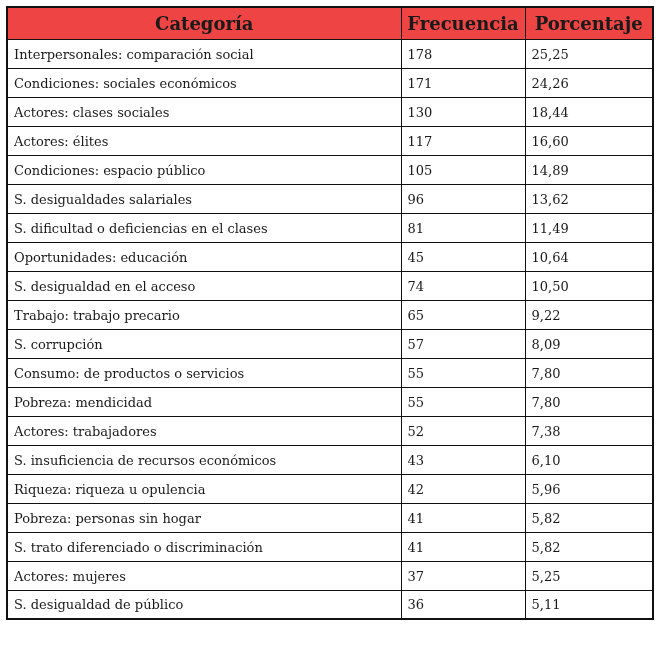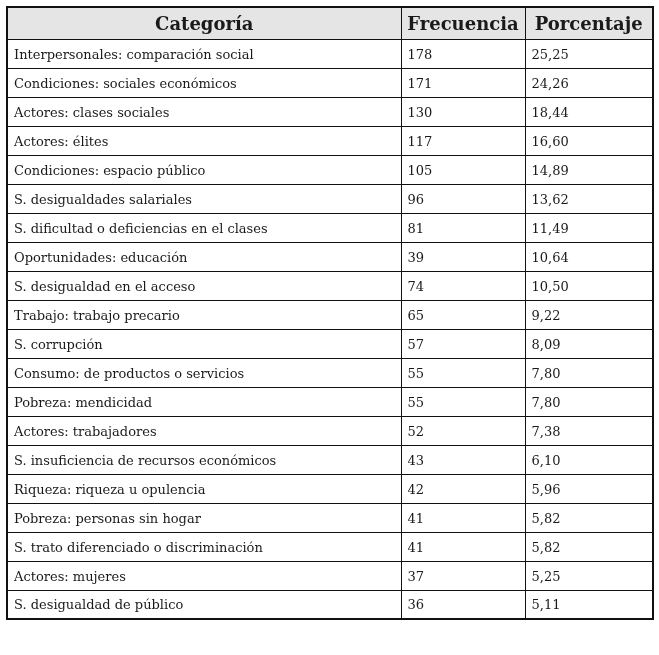--- a/index.html
+++ b/index.html
@@ -18,21 +18,21 @@
   table.freq-table {
     border-collapse: collapse;
     table-layout: fixed;
     width: 646px;
     border: 2px solid #111111;
   }
   table.freq-table col.c-cat  { width: 394px; }
   table.freq-table col.c-freq { width: 124px; }
   table.freq-table col.c-pct  { width: 128px; }
   table.freq-table th {
-    background: #e5e5e5;
+    background: #ef4444;
     border: 1px solid #111111;
     height: 32px;
     font-size: 18px;
     font-weight: bold;
     text-align: center;
     vertical-align: middle;
     padding: 0 4px;
   }
   table.freq-table td {
     border: 1px solid #111111;
@@ -94,21 +94,21 @@
         <td class="num">96</td>
         <td class="num">13,62</td>
       </tr>
       <tr>
         <td class="cat">S. dificultad o deficiencias en el clases</td>
         <td class="num">81</td>
         <td class="num">11,49</td>
       </tr>
       <tr>
         <td class="cat">Oportunidades: educación</td>
-        <td class="num">39</td>
+        <td class="num">45</td>
         <td class="num">10,64</td>
       </tr>
       <tr>
         <td class="cat">S. desigualdad en el acceso</td>
         <td class="num">74</td>
         <td class="num">10,50</td>
       </tr>
       <tr>
         <td class="cat">Trabajo: trabajo precario</td>
         <td class="num">65</td>

